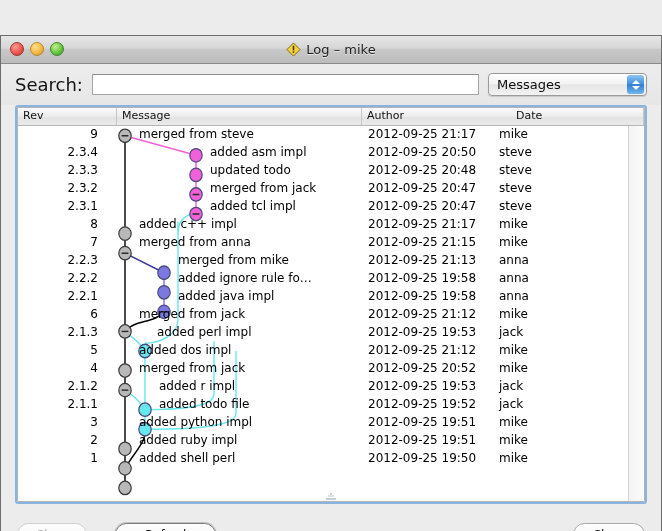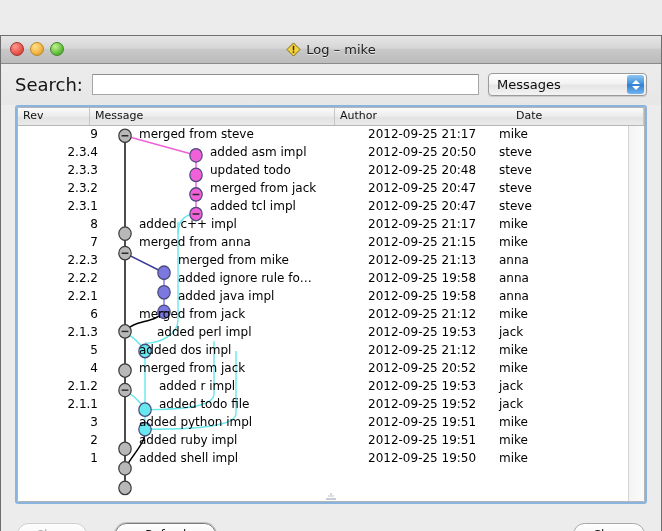--- a/index.html
+++ b/index.html
@@ -68,21 +68,21 @@
     border:2px solid #8ab4e0;border-radius:3px;box-sizing:border-box;
     background:#fff;overflow:hidden;
   }
   .table-inner{position:absolute;inset:0;background:#fff;border:1px solid #b4b4b4;box-sizing:border-box;display:flex;flex-direction:column;}
   .thead{
     flex:0 0 17px;display:flex;
     background:linear-gradient(to bottom,#fbfbfb,#ebebeb 50%,#e2e2e2 51%,#eaeaea);
     border-bottom:1px solid #b6b6b6;font-size:11px;color:#121212;
   }
   .th{box-sizing:border-box;padding:1px 0 0 5px;border-right:1px solid #c6c6c6;overflow:hidden;white-space:nowrap;cursor:default;}
-  .th.rev{width:72px;}
+  .th.rev{width:99px;}
   .th.msg{width:245px;}
   .th.date{width:133px;}
   .th.author{flex:1 1 auto;border-right:none;}
   .tbody{flex:1 1 auto;position:relative;overflow:hidden;background:#fff;}
   .vscroll{
     position:absolute;right:0;top:0;bottom:0;width:15px;
     background:linear-gradient(to right,#f4f4f4,#fbfbfb);
     border-left:1px solid #d4d4d4;
   }
   .rowlayer{position:absolute;left:0;top:0;right:15px;}
@@ -342,21 +342,21 @@
               <div class="cell-author">mike</div>
             </div>
             <div class="row">
               <div class="cell-rev">2</div>
               <div class="cell-msg" style="left: 121px;">added ruby impl</div>
               <div class="cell-date">2012-09-25 19:51</div>
               <div class="cell-author">mike</div>
             </div>
             <div class="row">
               <div class="cell-rev">1</div>
-              <div class="cell-msg" style="left: 121px;">added shell impl</div>
+              <div class="cell-msg" style="left: 121px;">added shell perl</div>
               <div class="cell-date">2012-09-25 19:50</div>
               <div class="cell-author">mike</div>
             </div>
           </div>
         <div class="vscroll"></div>
         <svg class="grip" viewBox="0 0 10 7">
           <rect x="0" y="5" width="10" height="2" fill="#9aa6b4"></rect>
           <rect x="2" y="2" width="6" height="2" fill="#c3ccd6"></rect>
           <rect x="4" y="0" width="2" height="2" fill="#aab5c1"></rect>
         </svg>

